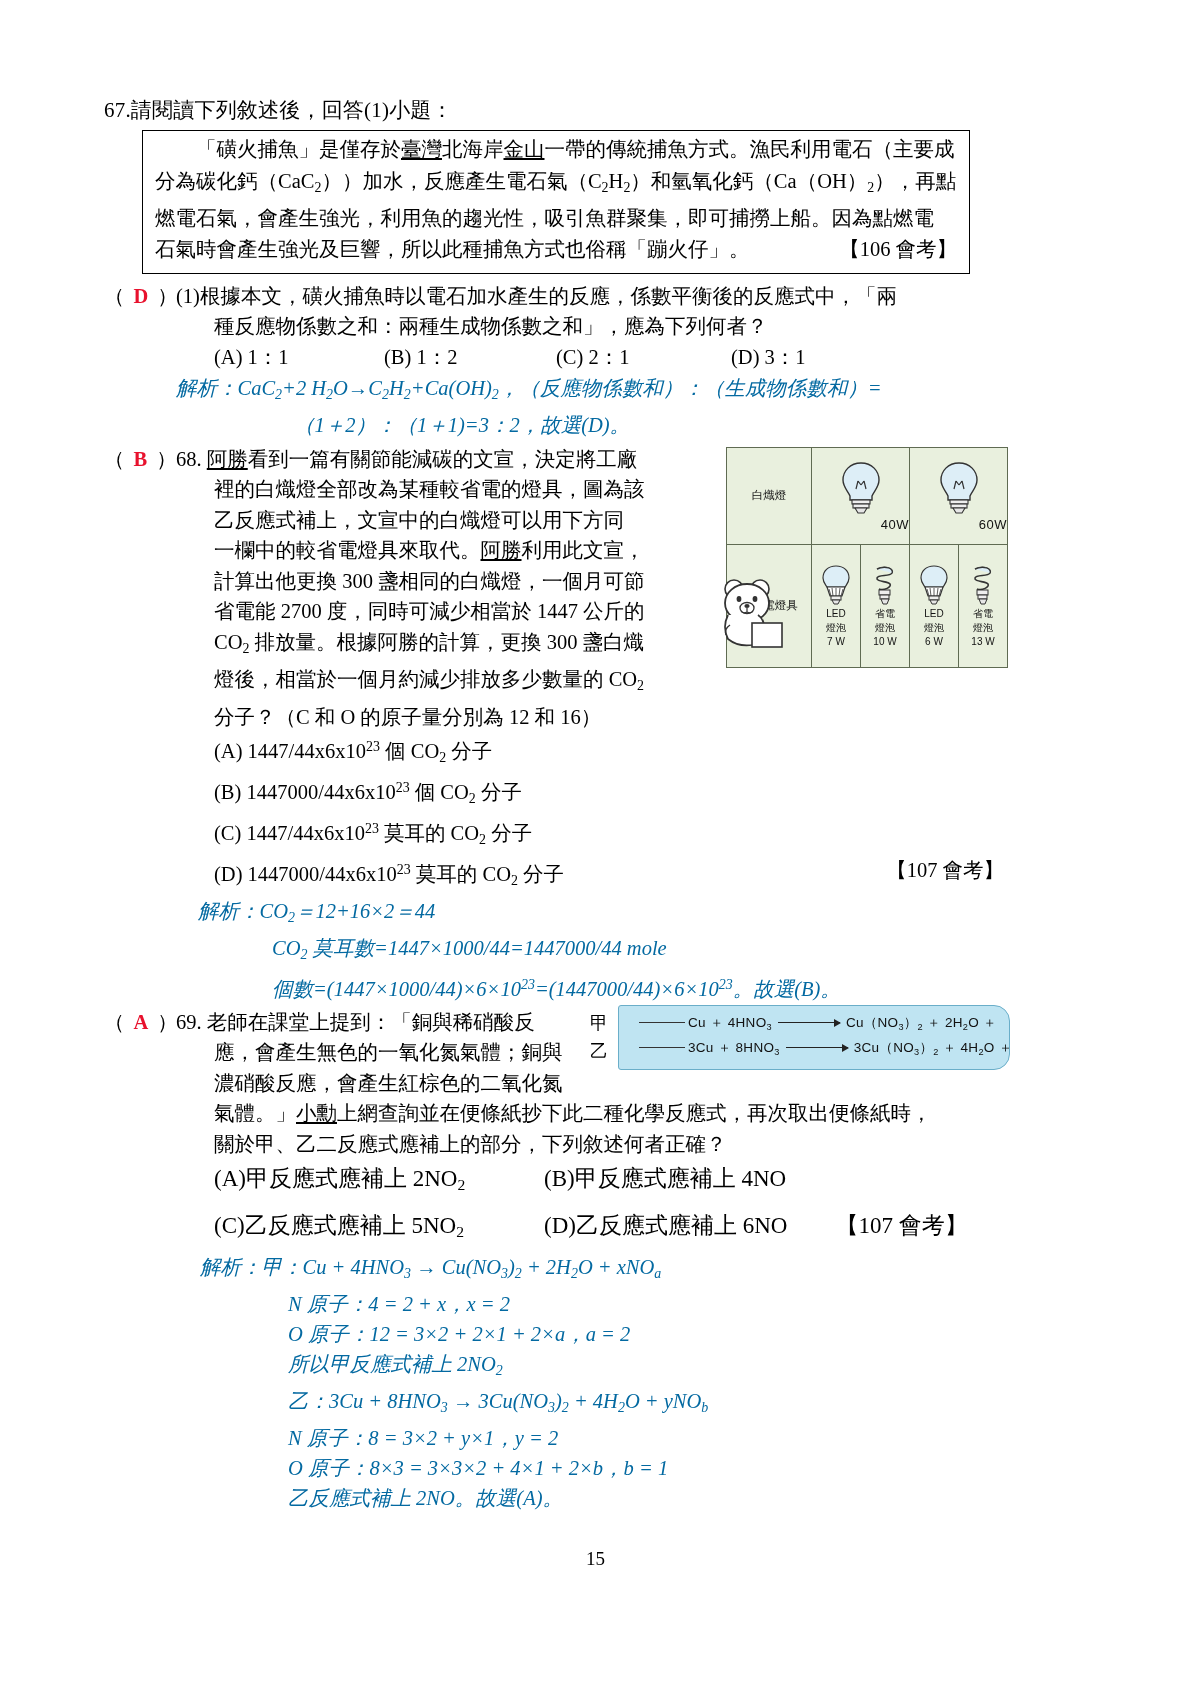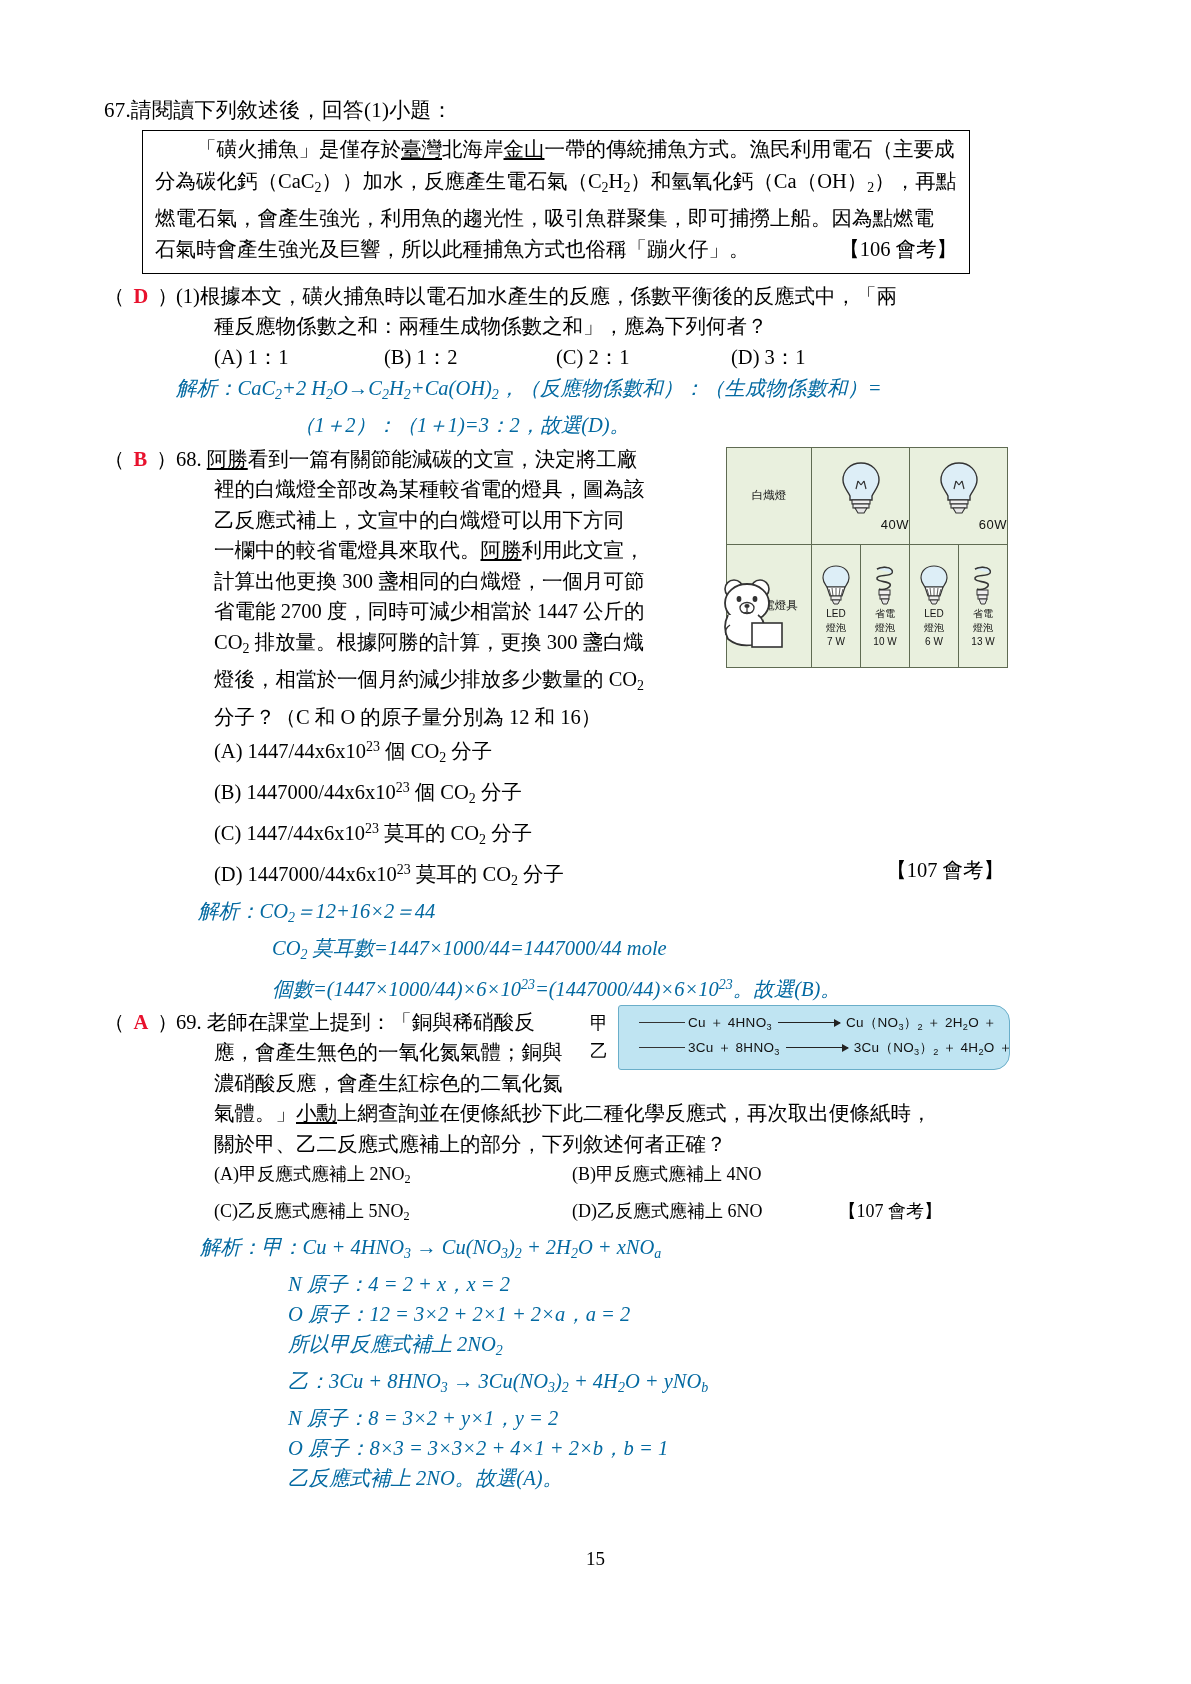--- a/index.html
+++ b/index.html
@@ -176,21 +176,21 @@
   .arrow::after {
     content: "";
     position: absolute;
     right: -1px; top: -4px;
     border-left: 7px solid #222;
     border-top: 4px solid transparent;
     border-bottom: 4px solid transparent;
   }
 
   
-  .opt2 { display: flex; font-size: 18px; line-height: 31px; gap: 28px; }
+  .opt2 { display: flex; font-size: 23px; line-height: 40px; }
   .opt2 .c1 { width: 330px; }
 
   
   .pageno {
     position: absolute;
     left: 0; right: 0;
     top: 1548px;
     text-align: center;
     font-size: 19px;
   }

